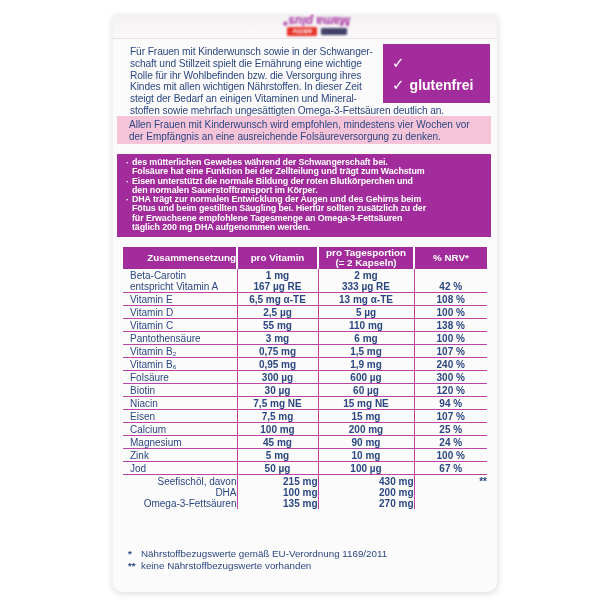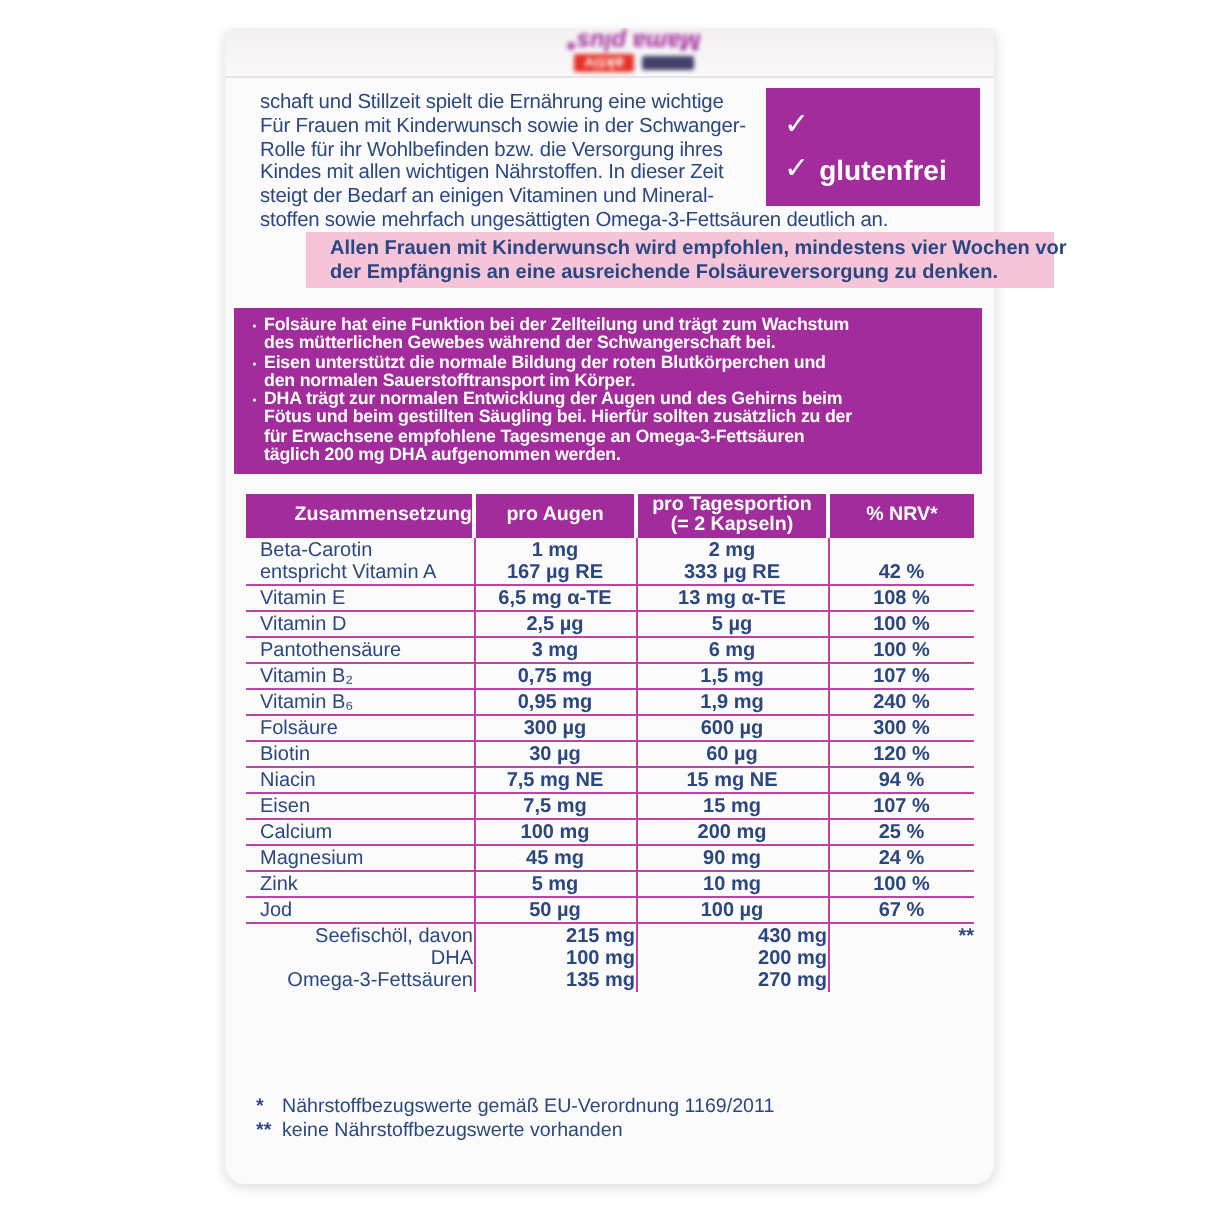--- a/index.html
+++ b/index.html
@@ -30,21 +30,21 @@
   .intro{position:absolute;left:18px;top:32px;color:var(--blue);font-size:10.2px;
     font-weight:500;letter-spacing:-0.1px;}
   .intro .ln{line-height:11.8px;}
 
   .free-badge{position:absolute;left:271px;top:30px;width:107px;height:59px;background:var(--magenta);
     display:flex;flex-direction:column;justify-content:center;padding-left:9px;box-sizing:border-box;}
   .free-row{display:flex;align-items:center;color:#fff;font-weight:bold;font-size:14px;line-height:22px;}
   .free-check{font-size:15px;margin-right:5px;}
 
   .pink-banner{position:absolute;left:5px;top:102px;width:374px;height:28px;background:var(--pink);
-    color:var(--blue);font-size:10px;font-weight:700;padding:3px 0 0 12px;box-sizing:border-box;margin-left:36px;}
+    color:var(--blue);font-size:10px;font-weight:400;padding:3px 0 0 12px;box-sizing:border-box;}
   .pink-banner .ln{line-height:12.1px;}
 
   .benefits{position:absolute;left:5px;top:140px;width:374px;background:var(--magenta);
     color:#fff;font-weight:600;font-size:8.9px;padding:4px 4px 5px 9px;box-sizing:border-box;}
   .benefit{position:relative;padding-left:6px;}
   .benefit::before{content:"\00B7";position:absolute;left:0;top:0;font-weight:bold;}
   .benefits .ln{line-height:9.3px;letter-spacing:-0.1px;}
 
   table.nutrition{position:absolute;left:11px;top:233px;width:364px;border-collapse:collapse;
     table-layout:fixed;}
@@ -74,22 +74,22 @@
       <div class="brand">
         <div class="brand-row">
           <span class="brand-logo"></span>
           <span class="brand-aktiv">aktiv</span>
         </div>
         <div class="brand-name">Mama plus*</div>
       </div>
     </div>
 
     <div class="intro" id="intro">
+        <div class="ln">Für Frauen mit Kinderwunsch sowie in der Schwanger-</div>
         <div class="ln">schaft und Stillzeit spielt die Ernährung eine wichtige</div>
-        <div class="ln">Für Frauen mit Kinderwunsch sowie in der Schwanger-</div>
         <div class="ln">Rolle für ihr Wohlbefinden bzw. die Versorgung ihres</div>
         <div class="ln">Kindes mit allen wichtigen Nährstoffen. In dieser Zeit</div>
         <div class="ln">steigt der Bedarf an einigen Vitaminen und Mineral-</div>
         <div class="ln">stoffen sowie mehrfach ungesättigten Omega-3-Fettsäuren deutlich an.</div>
       </div>
 
     <div class="free-badge" id="freeBadge">
         <div class="free-row">
           <span class="free-check">✓</span>
         </div>
@@ -99,22 +99,22 @@
         </div>
       </div>
 
     <div class="pink-banner" id="pinkBanner">
         <div class="ln">Allen Frauen mit Kinderwunsch wird empfohlen, mindestens vier Wochen vor</div>
         <div class="ln">der Empfängnis an eine ausreichende Folsäureversorgung zu denken.</div>
       </div>
 
     <div class="benefits" id="benefits">
         <div class="benefit">
+          <div class="ln">des mütterlichen Gewebes während der Schwangerschaft bei.</div>
           <div class="ln">Folsäure hat eine Funktion bei der Zellteilung und trägt zum Wachstum</div>
-          <div class="ln">des mütterlichen Gewebes während der Schwangerschaft bei.</div>
         </div>
         <div class="benefit">
           <div class="ln">Eisen unterstützt die normale Bildung der roten Blutkörperchen und</div>
           <div class="ln">den normalen Sauerstofftransport im Körper.</div>
         </div>
         <div class="benefit">
           <div class="ln">DHA trägt zur normalen Entwicklung der Augen und des Gehirns beim</div>
           <div class="ln">Fötus und beim gestillten Säugling bei. Hierfür sollten zusätzlich zu der</div>
           <div class="ln">für Erwachsene empfohlene Tagesmenge an Omega-3-Fettsäuren</div>
           <div class="ln">täglich 200 mg DHA aufgenommen werden.</div>
@@ -127,21 +127,21 @@
           <col style="width:81px">
           <col style="width:96px">
           <col style="width:73px">
       </colgroup>
       <thead id="tableHead">
           <tr>
             <th>
               <div class="ln">Zusammensetzung</div>
             </th>
             <th>
-              <div class="ln">pro Augen</div>
+              <div class="ln">pro Vitamin</div>
             </th>
             <th>
               <div class="ln">pro Tagesportion</div>
               <div class="ln">(= 2 Kapseln)</div>
             </th>
             <th>
               <div class="ln">% NRV*</div>
             </th>
           </tr>
         </thead>
@@ -187,20 +187,34 @@
             </td>
             <td>
               <div class="ln">5 µg</div>
             </td>
             <td>
               <div class="ln">100 %</div>
             </td>
           </tr>
           <tr>
             <td>
+              <div class="ln">Vitamin C</div>
+            </td>
+            <td>
+              <div class="ln">55 mg</div>
+            </td>
+            <td>
+              <div class="ln">110 mg</div>
+            </td>
+            <td>
+              <div class="ln">138 %</div>
+            </td>
+          </tr>
+          <tr>
+            <td>
               <div class="ln">Pantothensäure</div>
             </td>
             <td>
               <div class="ln">3 mg</div>
             </td>
             <td>
               <div class="ln">6 mg</div>
             </td>
             <td>
               <div class="ln">100 %</div>

